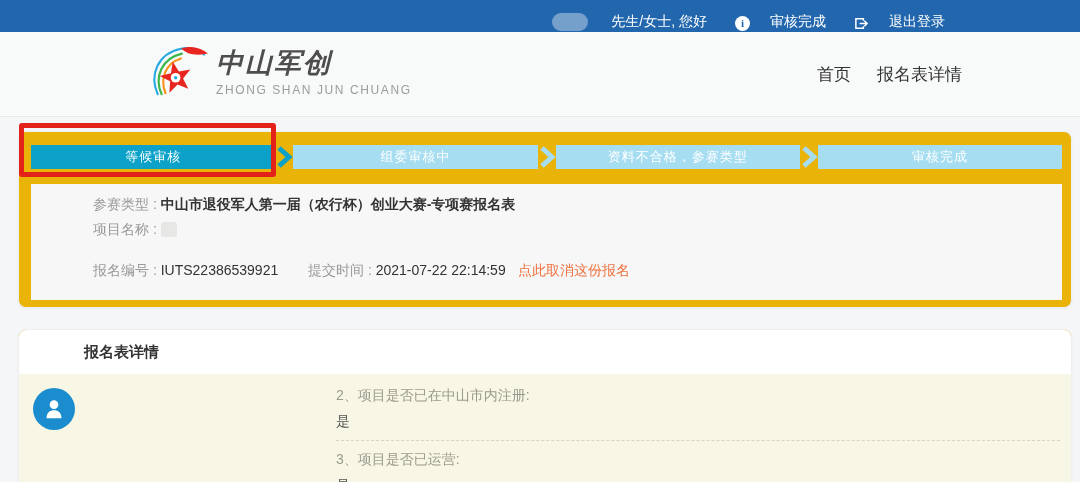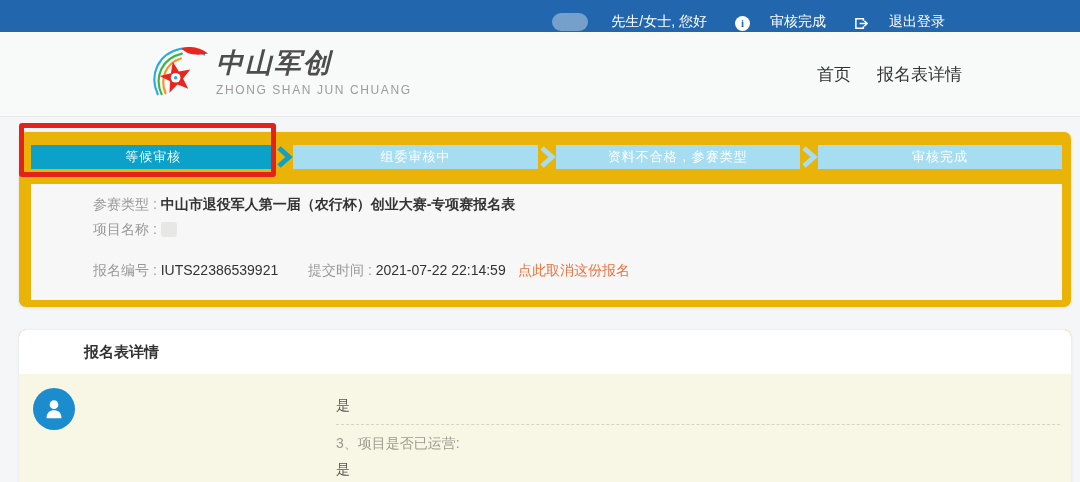--- a/index.html
+++ b/index.html
@@ -194,19 +194,20 @@
 <div class="panel panel-form">
   <div class="form-header">报名表详情</div>
   <div class="form-body">
     <div class="avatar">
       <svg width="26" height="26" viewBox="0 0 42 42">
         <circle cx="21" cy="14" r="7" fill="#fff"></circle>
         <path d="M9 35 c0-8 5.5-12 12-12 s12 4 12 12 v1 H9 z" fill="#fff"></path>
       </svg>
     </div>
     <div class="questions">
+      <div class="q-label">2、项目是否已在中山市内注册:</div>
       <div class="q-answer">是</div>
       <div class="q-divider"></div>
       <div class="q-label">3、项目是否已运营:</div>
       <div class="q-answer">是</div>
     </div>
   </div>
 </div>
 
 </body></html>

